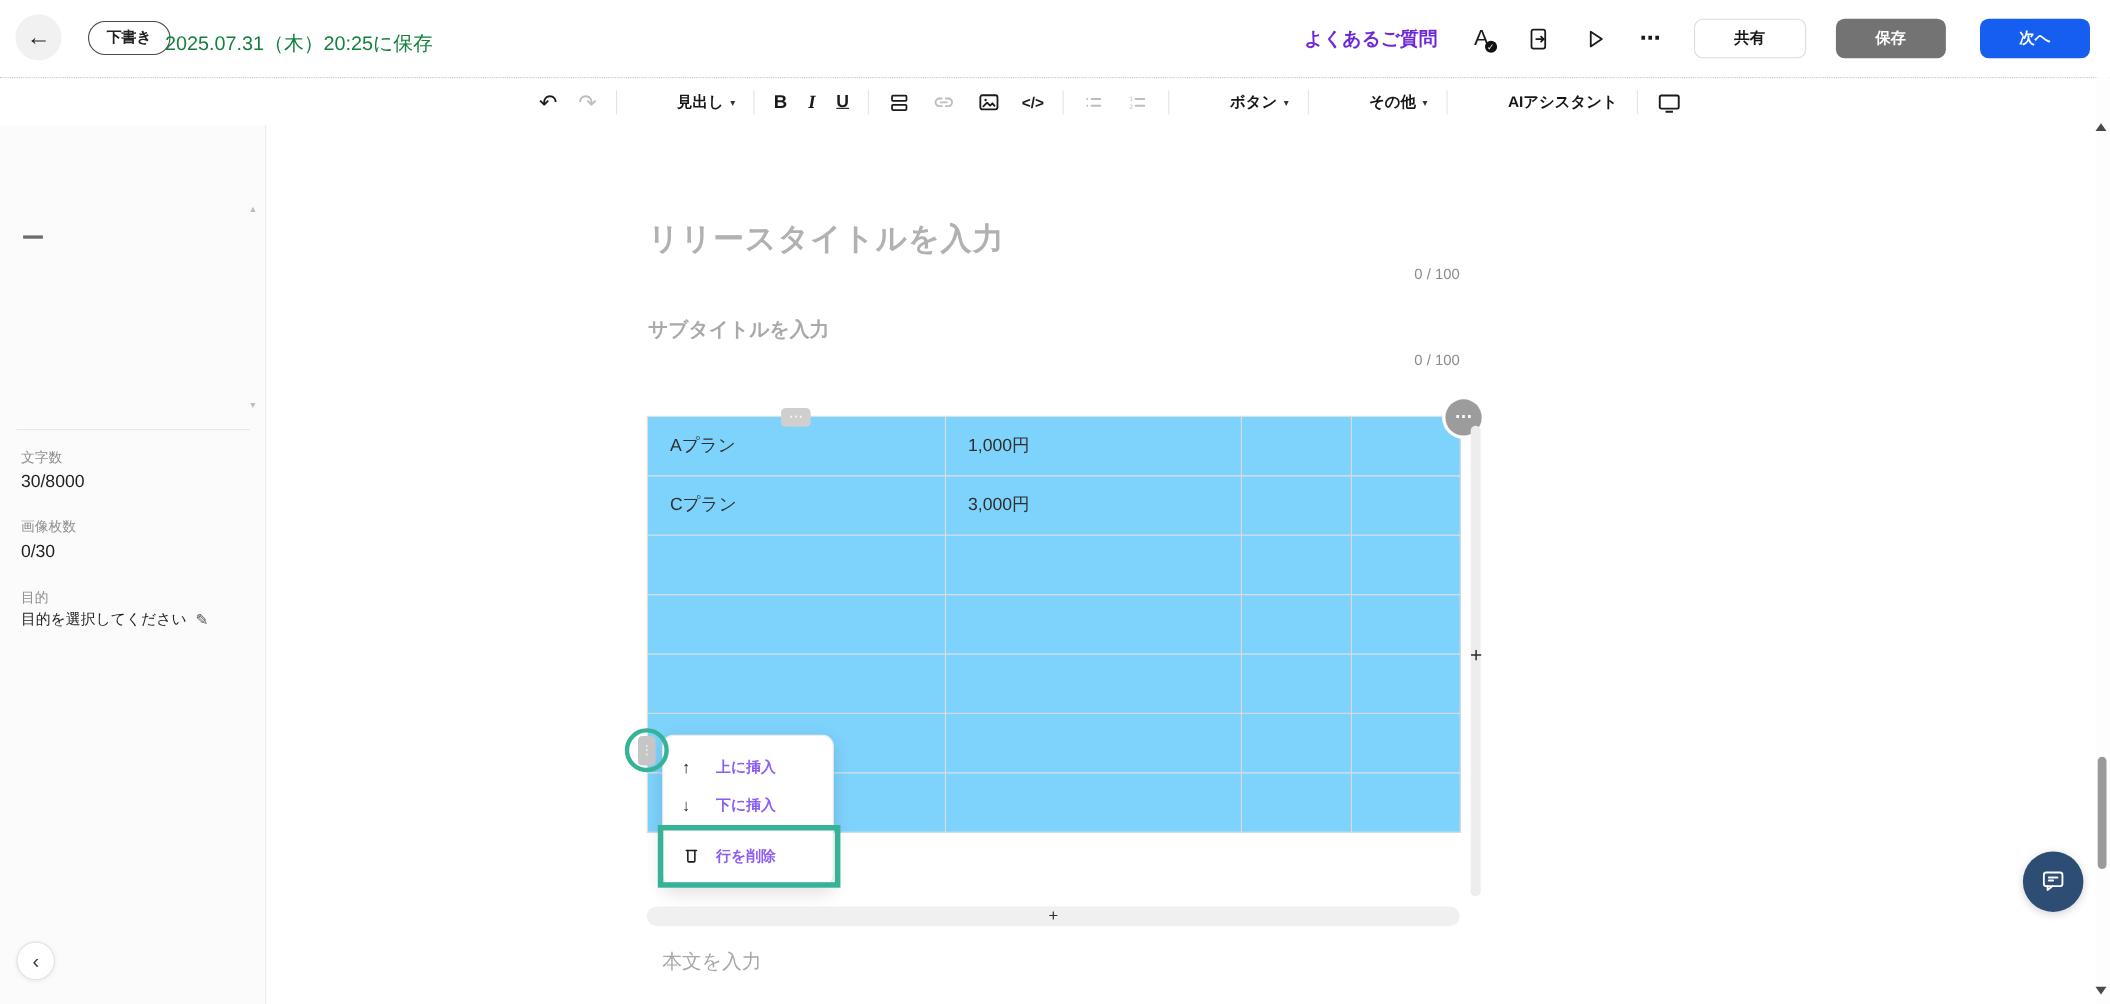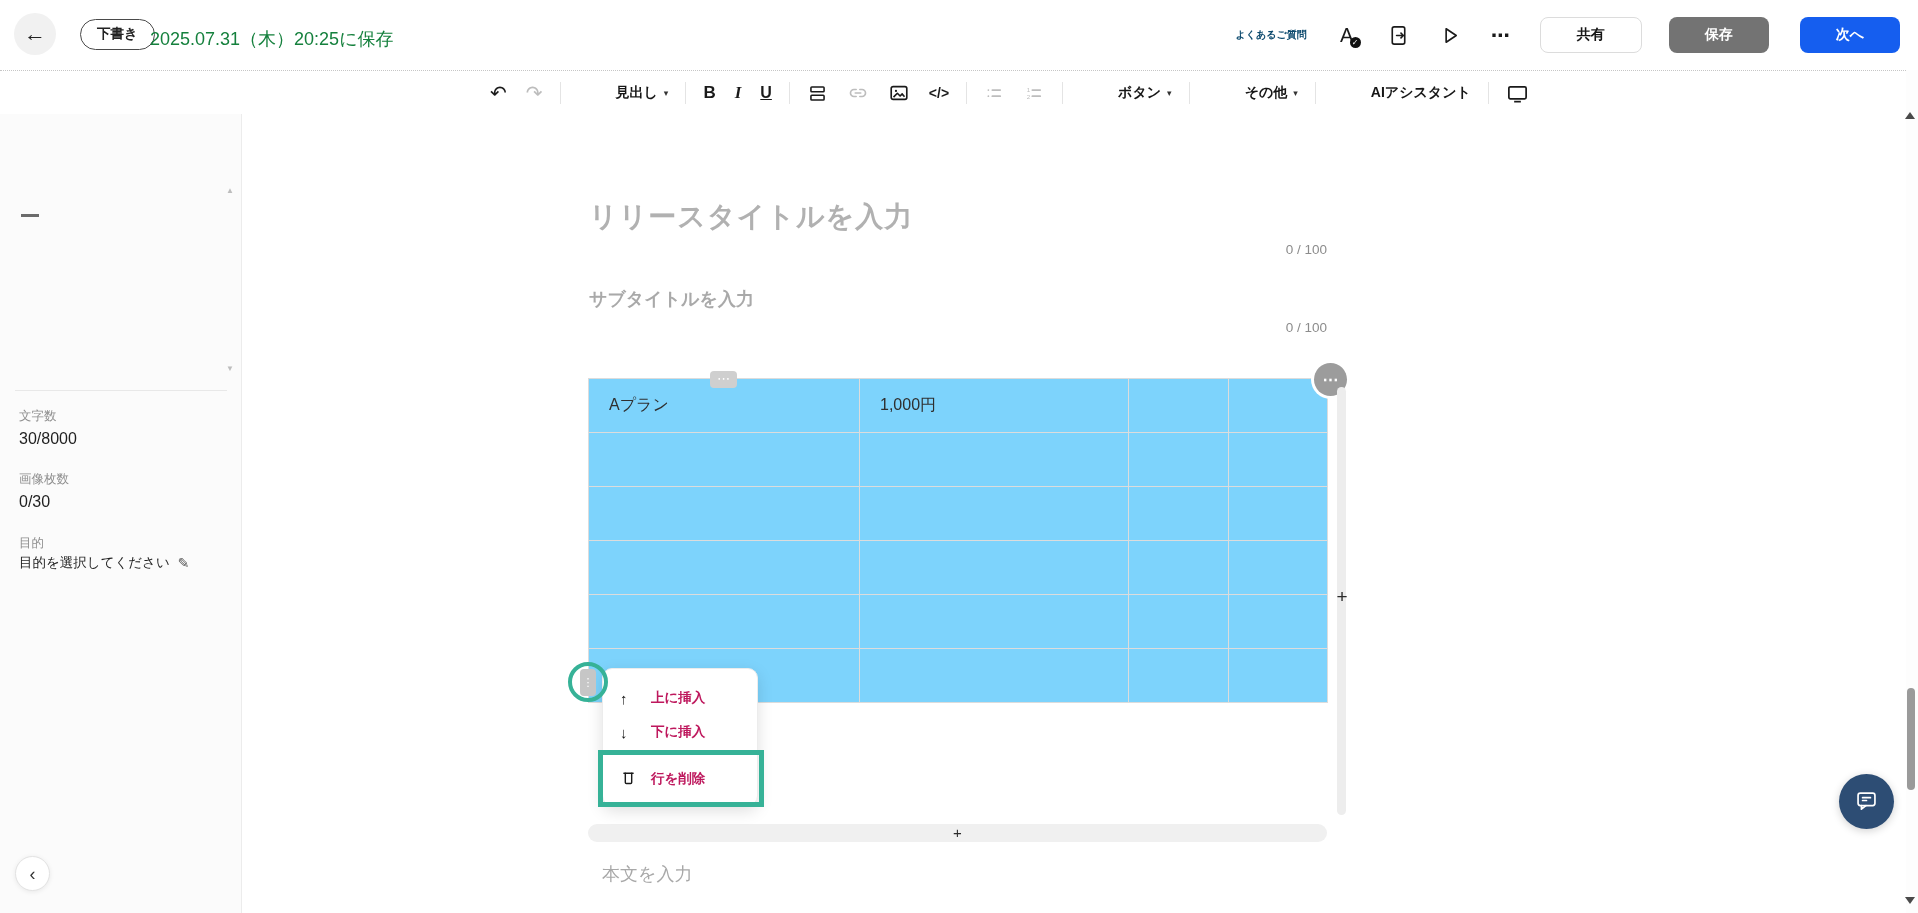--- a/index.html
+++ b/index.html
@@ -10,21 +10,21 @@
   }
 
   
   #header { position:absolute; left:0; top:0; width:1918px; height:70px; background:#fff; }
   #back-btn { position:absolute; left:14px; top:13px; width:42px; height:42px; border-radius:50%;
     background:#f1f1f1; border:none; font-size:22px; color:#222; cursor:pointer; line-height:42px; text-align:center; }
   #draft-badge { position:absolute; left:80px; top:19px; height:31px; padding:0 16px; border:1.6px solid #4a4a4a;
     border-radius:17px; background:#fff; font-size:13.5px; font-weight:700; color:#222; line-height:28px; }
   #saved-status { position:absolute; left:150px; top:27px; font-size:18px; color:#15803d; }
   #header-right { position:absolute; right:18px; top:0; height:70px; display:flex; align-items:center; gap:27px; }
-  #faq-link { font-size:10px; font-weight:700; color:#0c4a6e; cursor:pointer; }
+  #faq-link { font-size:17px; font-weight:700; color:#6d28d9; cursor:pointer; }
   .hicon { width:24px; height:24px; display:flex; align-items:center; justify-content:center; cursor:pointer; }
   .hicon svg { display:block; }
   #proof-icon { position:relative; font-size:20px; font-weight:500; width:26px; }
   #proof-icon .dotc { position:absolute; right:-1px; bottom:-1px; width:11px; height:11px; background:#111;
     border-radius:50%; color:#fff; font-size:8px; line-height:11px; text-align:center; }
   #more-icon { font-size:19px; font-weight:700; letter-spacing:1px; }
   .hbtn { height:36px; padding:0 36px; border-radius:8px; font-size:14px; font-weight:700; cursor:pointer;
     display:flex; align-items:center; }
   #share-btn { background:#fff; border:1px solid #dcdcdc; color:#161616; }
   #save-btn { border:none; color:#fff; }
@@ -93,21 +93,21 @@
   #row-handle { position:absolute; left:580px; top:669px; width:16px; height:27px; background:#c6c6c6;
     border-radius:4px; color:#fff; font-size:11px; line-height:27px; text-align:center; cursor:grab; z-index:6; }
   #annotation-circle { position:absolute; left:568px; top:662px; width:40px; height:40px; border-radius:50%;
     border:4px solid var(--teal); z-index:7; pointer-events:none; }
 
   
   #context-menu { position:absolute; left:602px; top:668px; width:156px; height:138px; background:#fff;
     border:1px solid #ececec; border-radius:10px; box-shadow:0 5px 16px rgba(0,0,0,.13); z-index:5; padding-top:12px; }
   .menu-item { display:flex; align-items:center; gap:15px; height:34px; padding-left:17px; cursor:pointer; }
   .menu-item .mi-icon { font-size:15px; font-weight:600; color:#1a1a1a; width:16px; }
-  .menu-item .mi-label { font-size:13.5px; font-weight:600; color:#be185d;text-align:center; }
+  .menu-item .mi-label { font-size:13.5px; font-weight:600; color:#8b5cf6;text-align:center; }
   #menu-item-delete { height:44px; margin-top:8px; }
   #annotation-box { position:absolute; left:598px; top:750px; width:166px; height:57px;
     border:5px solid var(--teal); z-index:8; pointer-events:none; }
 
   
   #chat-btn { position:absolute; left:1839px; top:774px; width:55px; height:55px; border-radius:50%;
     border:none; background:#2d4d74; cursor:pointer; display:flex; align-items:center; justify-content:center;
     box-shadow:0 2px 8px rgba(0,0,0,.18); z-index:9; }
   #scrollbar-track { position:absolute; right:0; top:70px; width:12px; height:843px; background:#fdfdfd; }
   #scroll-up { position:absolute; left:1905px; top:112px; width:0; height:0;
@@ -272,20 +272,26 @@
       <col class="c4">
     </colgroup>
   <tbody>
       <tr>
     <td>Aプラン</td>
     <td>1,000円</td>
     <td></td>
     <td></td>
   </tr>
   <tr>
+    <td>Cプラン</td>
+    <td>3,000円</td>
+    <td></td>
+    <td></td>
+  </tr>
+  <tr>
     <td></td>
     <td></td>
     <td></td>
     <td></td>
   </tr>
   <tr>
     <td></td>
     <td></td>
     <td></td>
     <td></td>

